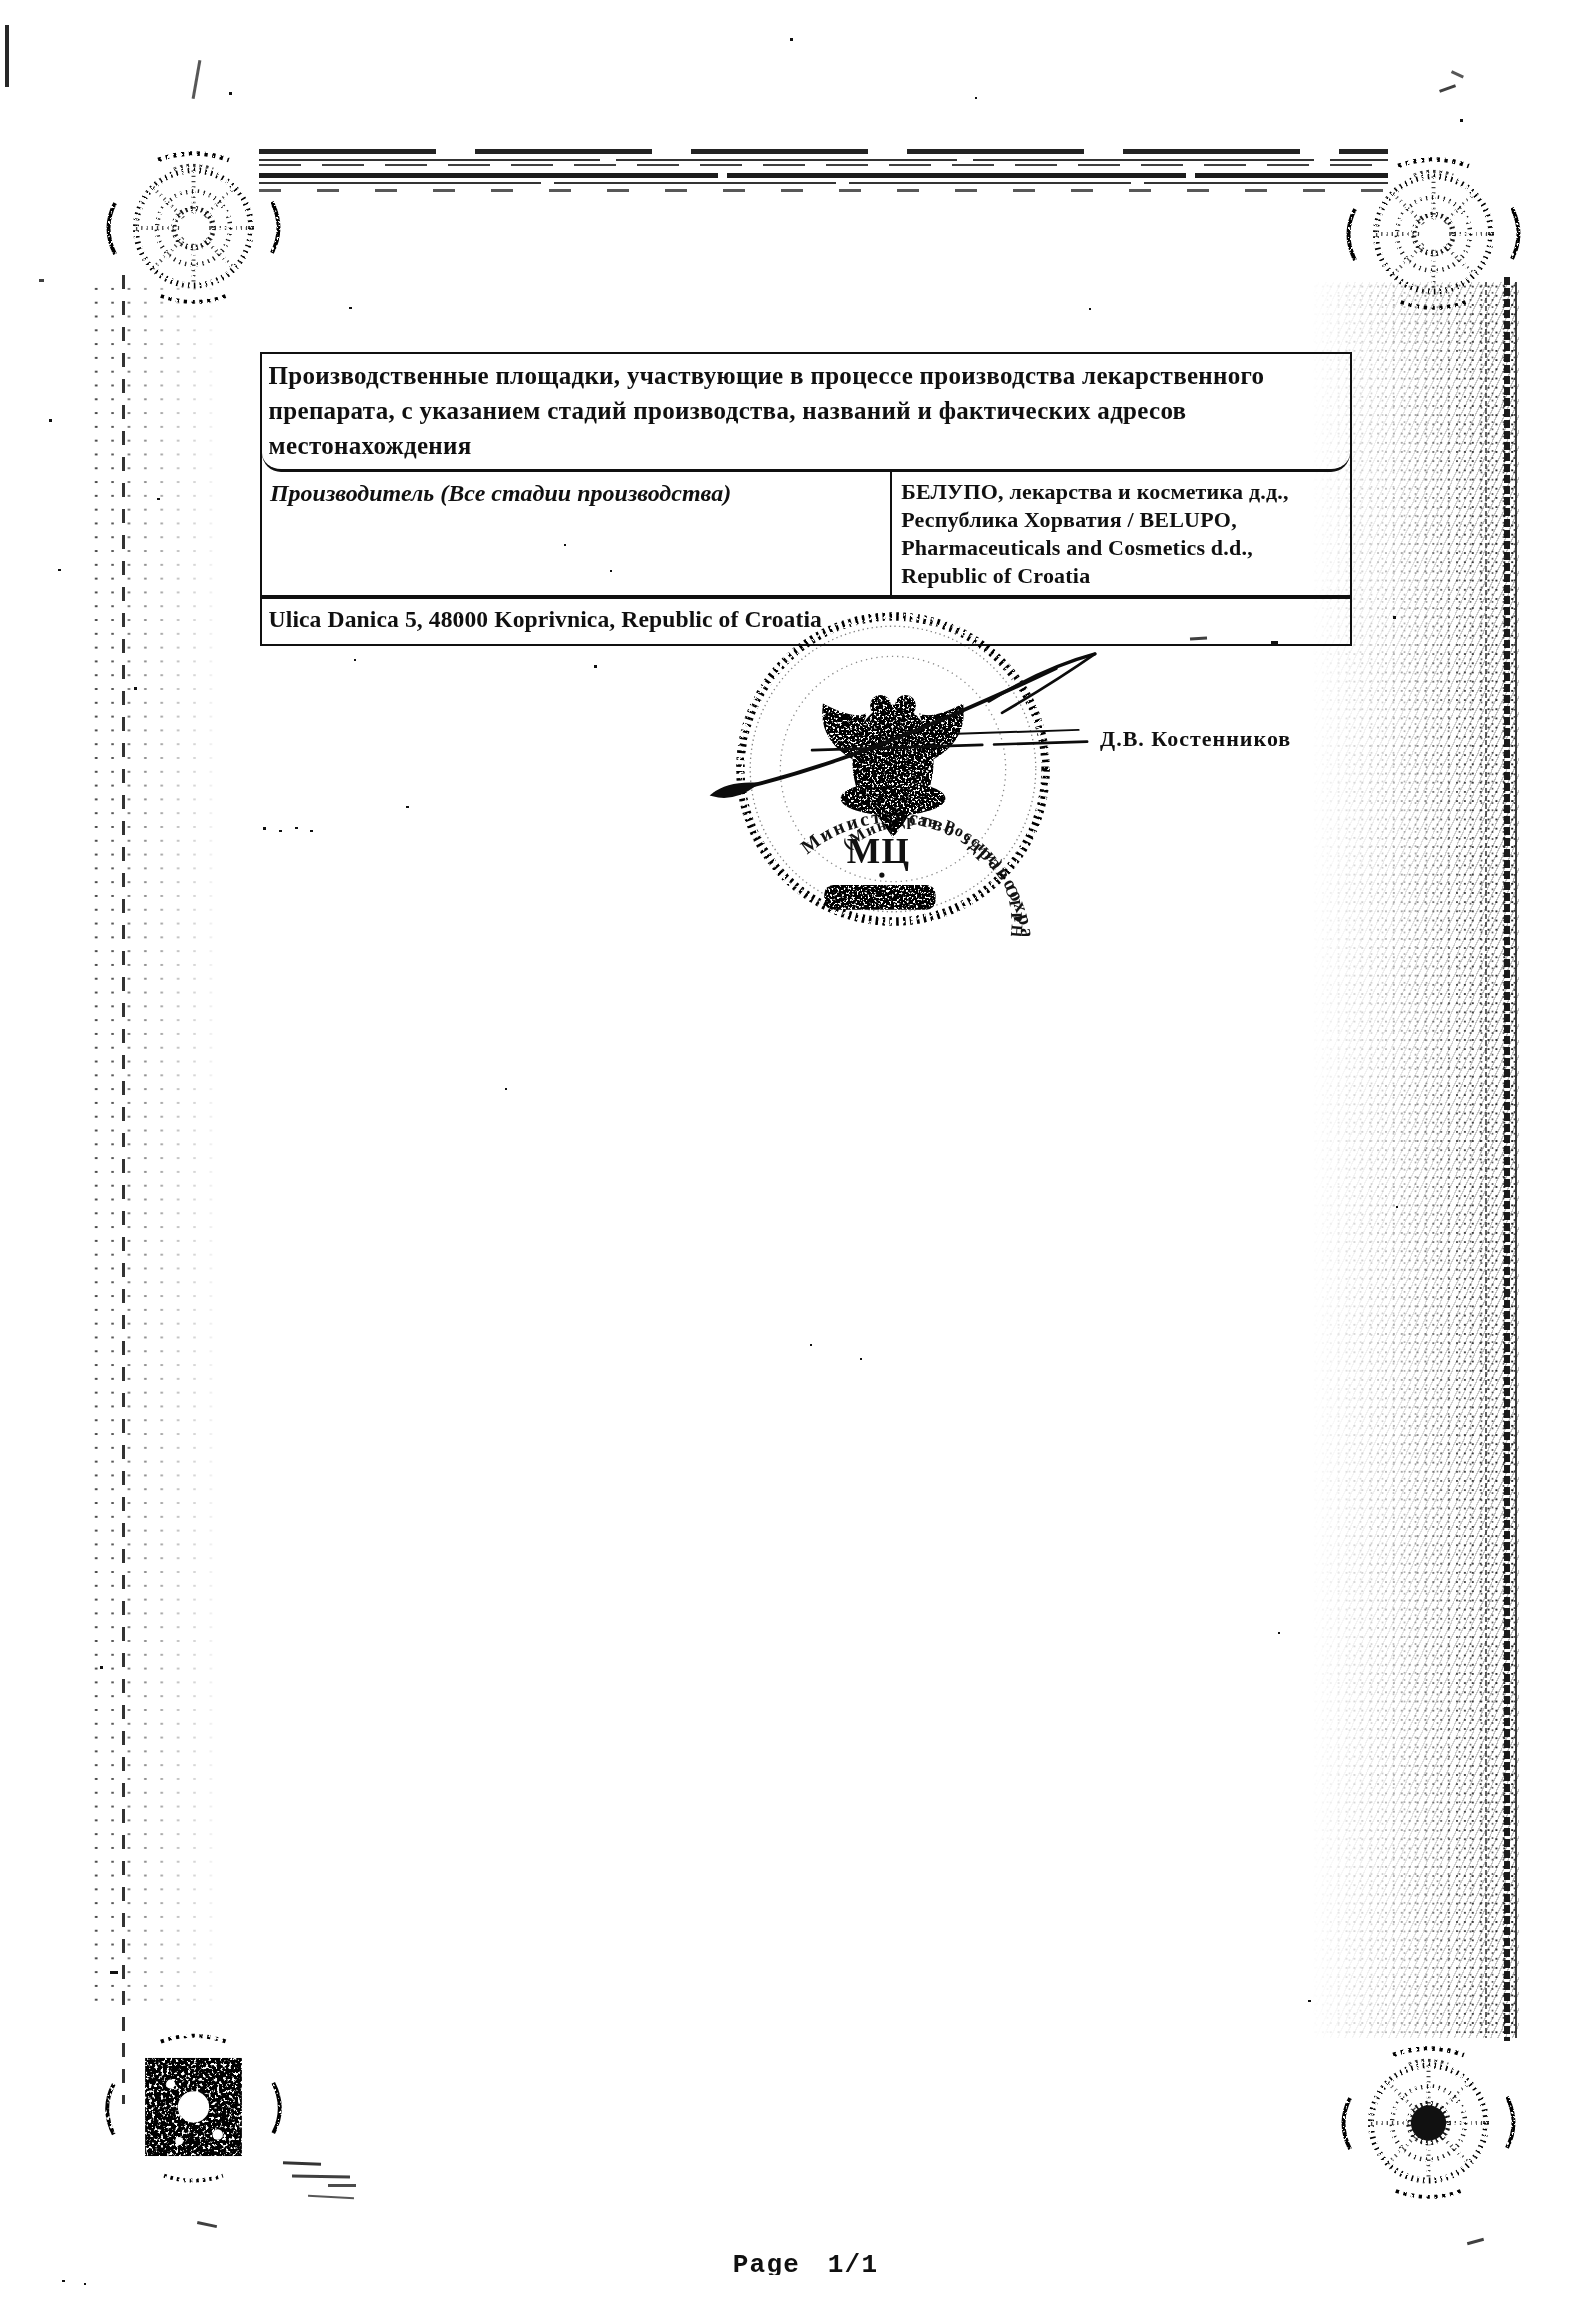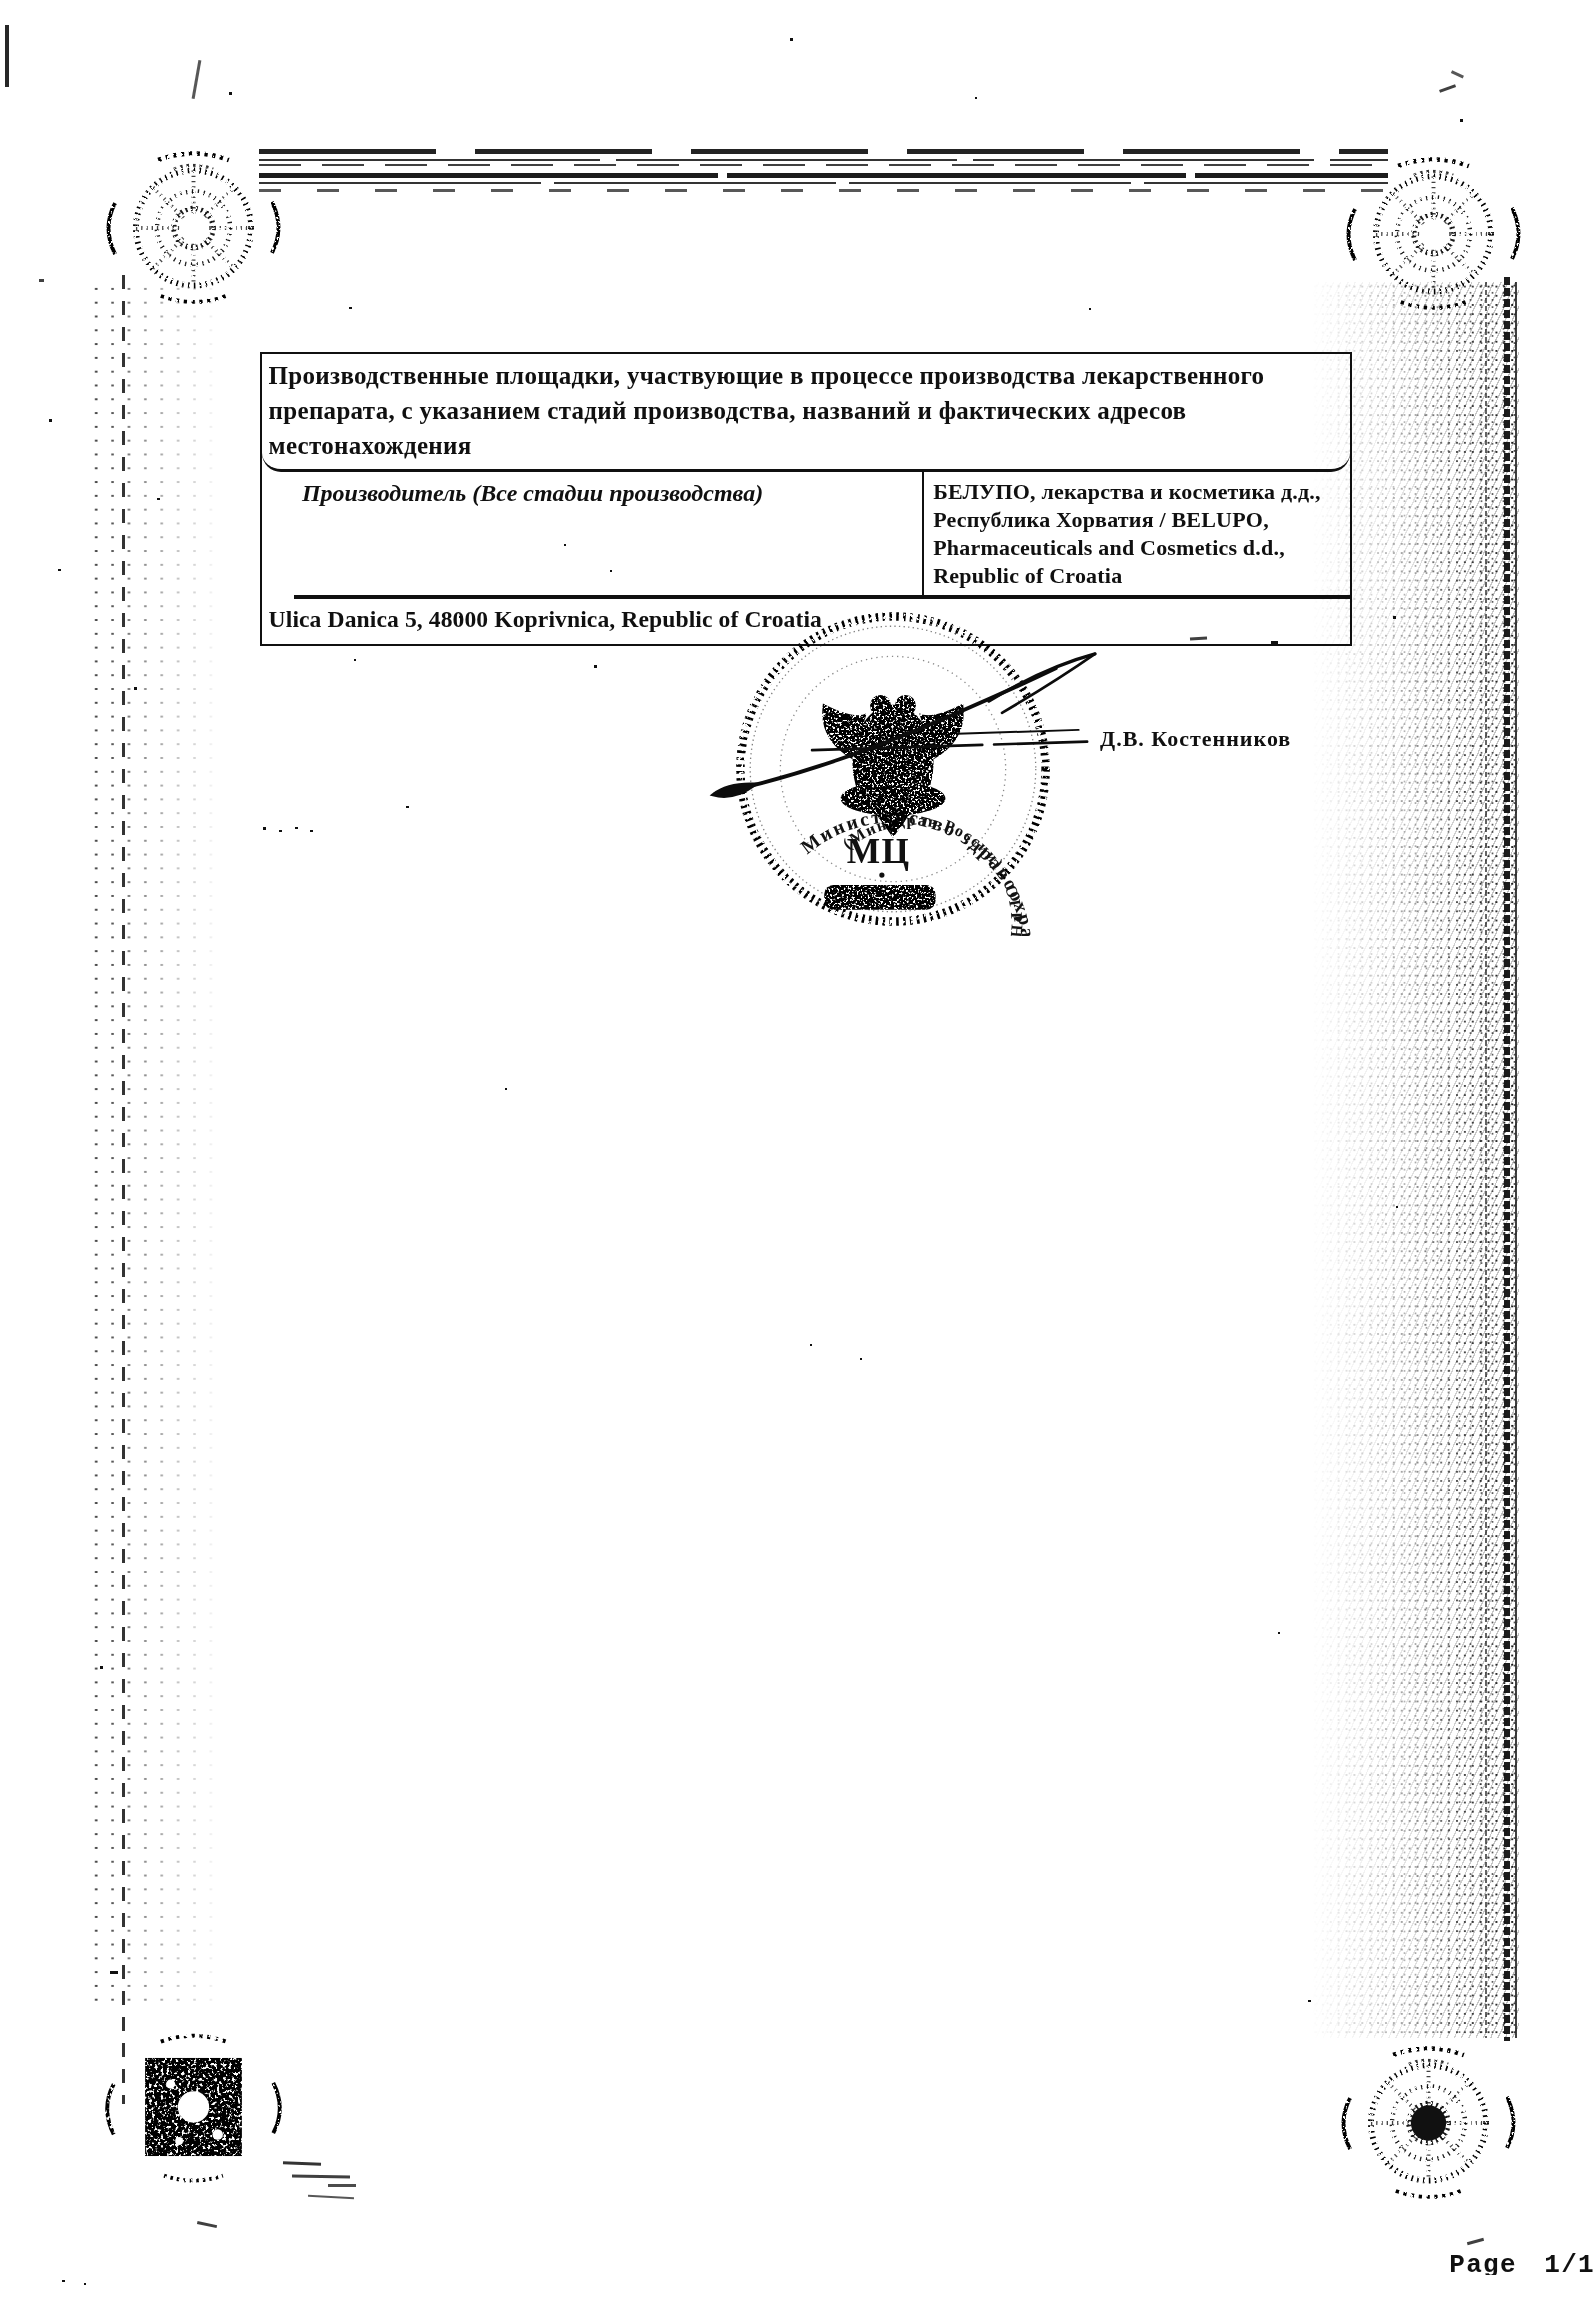--- a/index.html
+++ b/index.html
@@ -68,21 +68,21 @@
     border:2.6px solid var(--ink);
     box-sizing:border-box;
   }
   .thead{
     padding:3.9px 7.9px 6.6px 6.6px;
     font-weight:700;font-size:25px;line-height:35px;letter-spacing:0.3px;
     border-bottom:3.3px solid var(--ink);
     white-space:pre-line;
     border-radius:19px;
   }
-  .trow{display:flex;border-bottom:4.6px solid var(--ink);margin-left:32px;}
+  .trow{display:flex;border-bottom:4.6px solid var(--ink);}
   .cell-l{
     width:628px;flex:0 0 auto;box-sizing:border-box;
     padding:5.2px 7.9px;font-style:italic;font-weight:700;font-size:24px;line-height:30px;
   }
   .cell-r{
     flex:1;border-left:2px solid var(--ink);
     padding:5.2px 9.2px;font-weight:600;font-size:22px;line-height:28px;
     white-space:pre-line;letter-spacing:0.2px;
   }
   .taddr{
@@ -91,21 +91,21 @@
   .sign-post{
     left:262px;top:725px;
     font-weight:700;font-size:27.5px;line-height:37px;letter-spacing:0.3px;
     white-space:pre-line;
   }
   .sign-name{
     left:1100px;top:728px;
     font-weight:700;font-size:22px;line-height:1;letter-spacing:1px;white-space:nowrap;
   }
   .footer-wrap{
-    left:16px;right:0;top:2251px;height:23.6px;overflow:hidden;text-align:right;
+    left:16px;right:0;top:2251px;height:23.6px;overflow:hidden;text-align:center;
   }
   .footer-text{
     display:inline-block;
     font-family:"Liberation Mono","DejaVu Sans Mono",monospace;
     font-weight:700;font-size:26px;line-height:29px;letter-spacing:1.3px;word-spacing:10.5px;
   }
 
   
   .stamp-svg{left:726px;top:602px;width:334px;height:334px;}
   .strokes-svg{left:682px;top:629px;width:564px;height:262px;}

